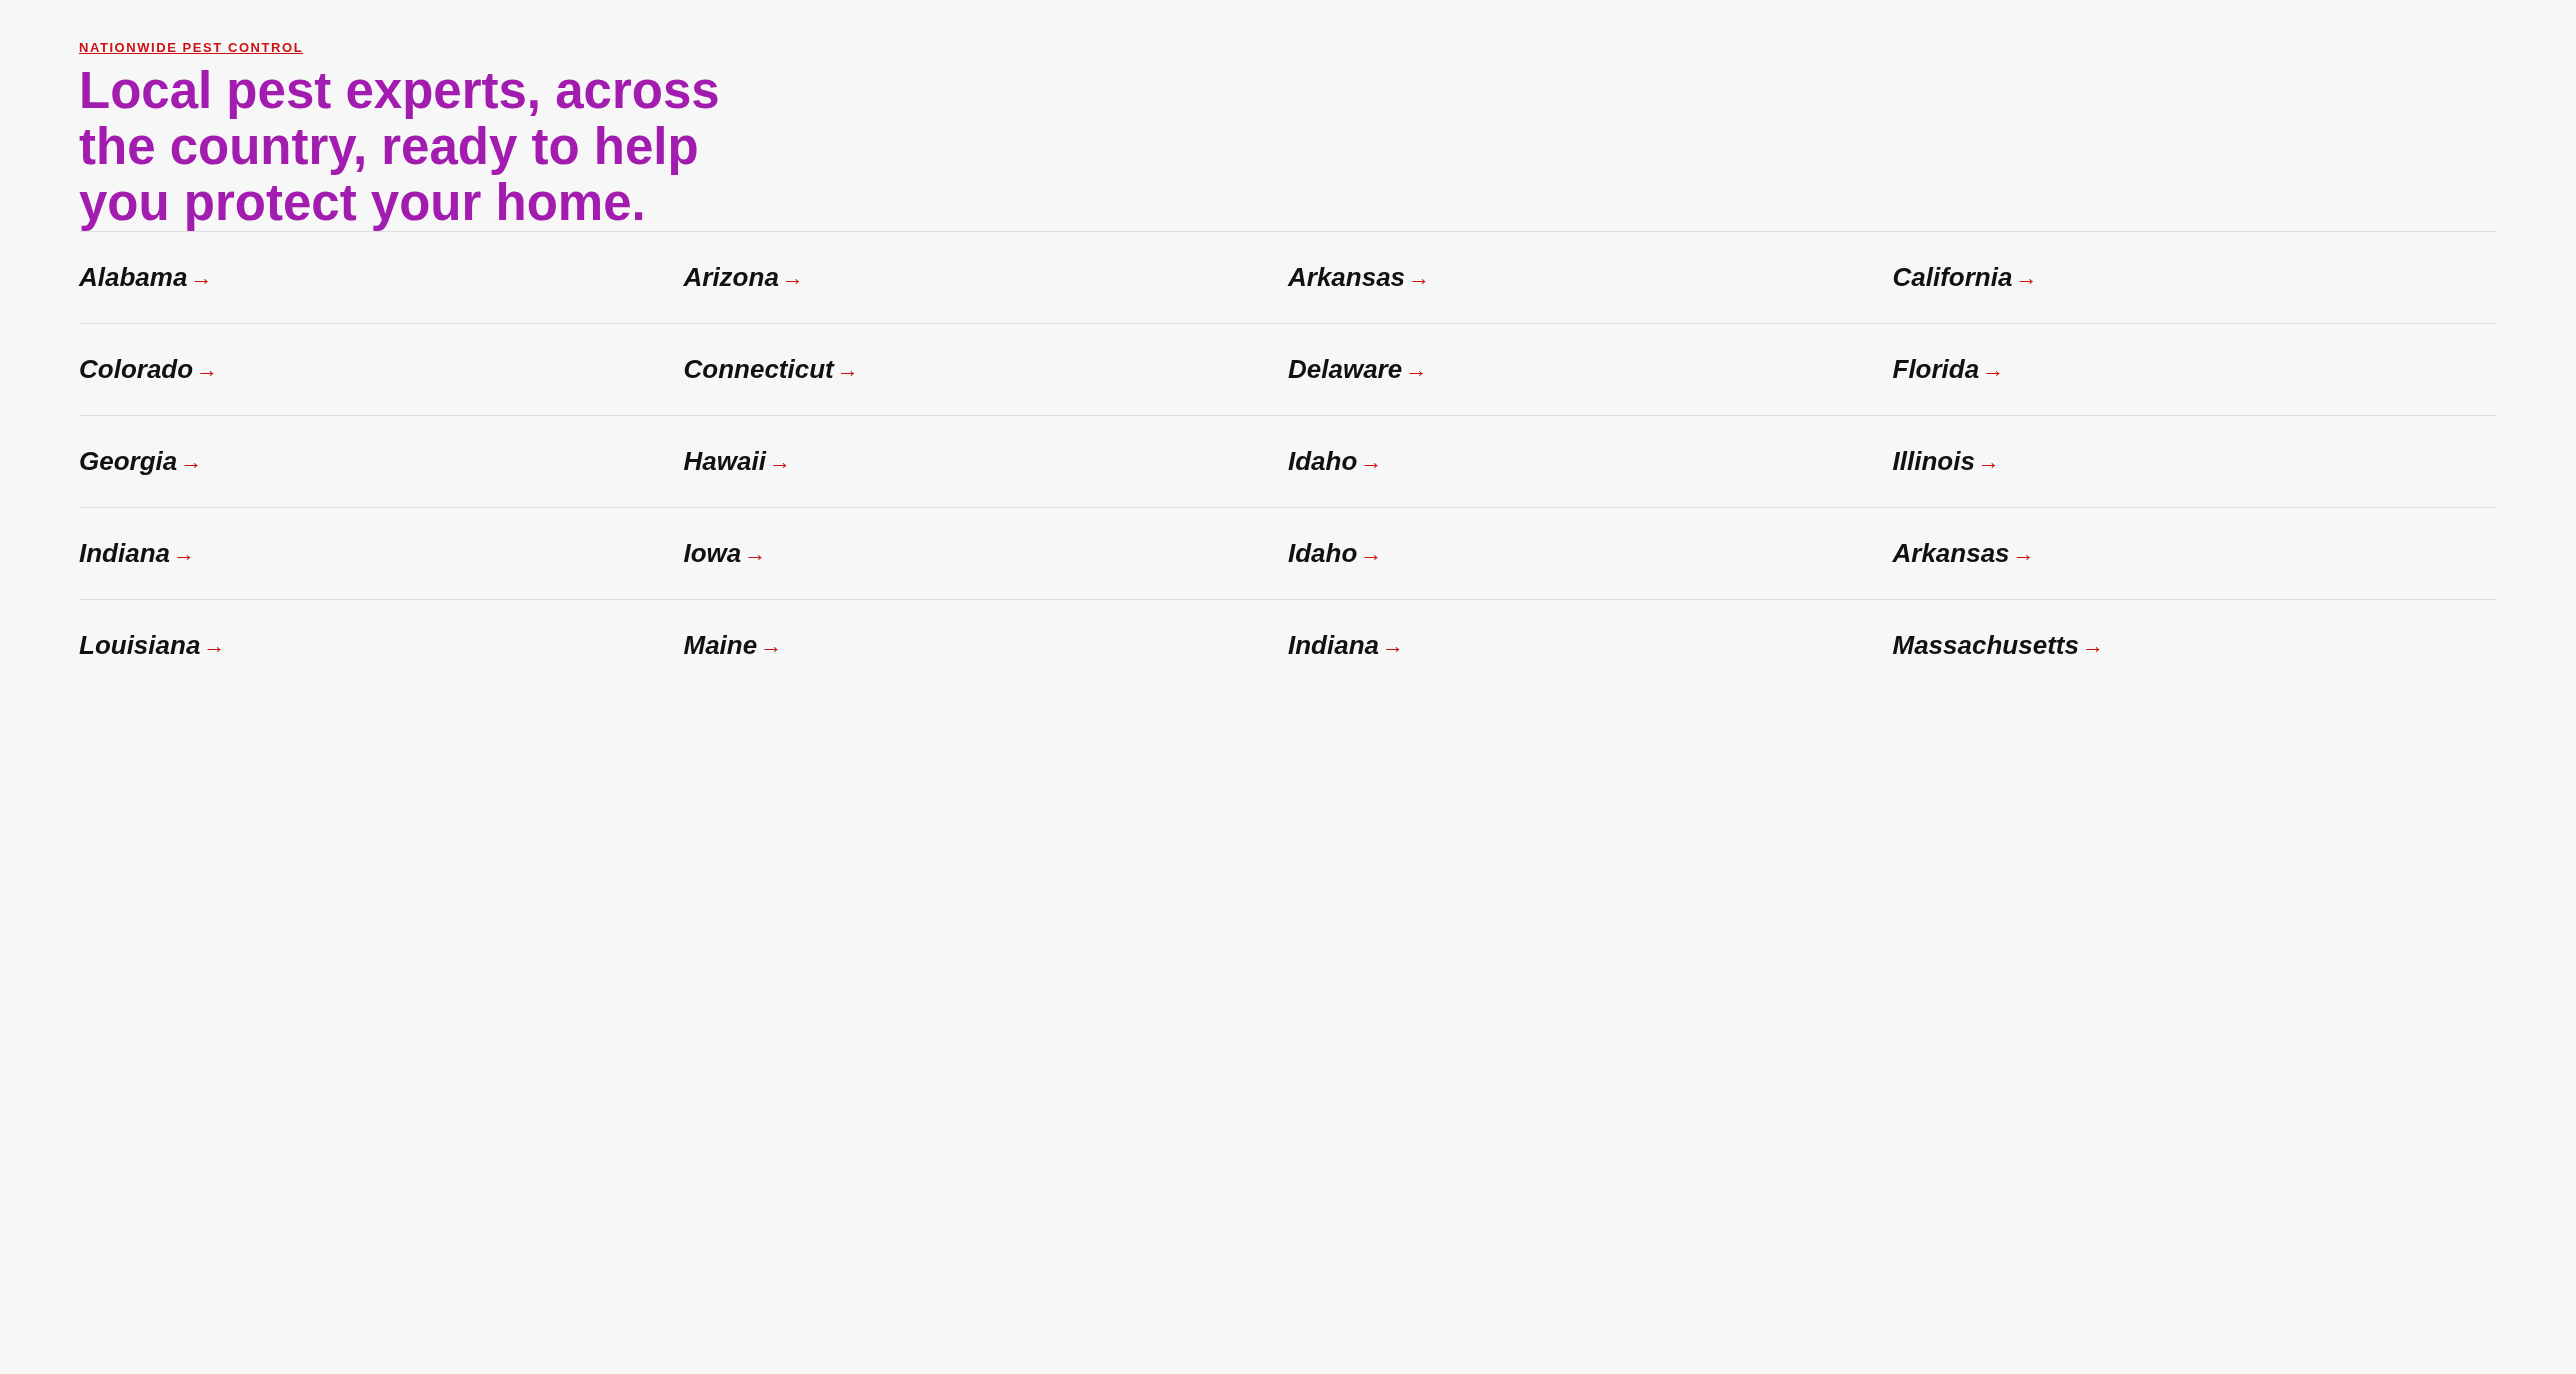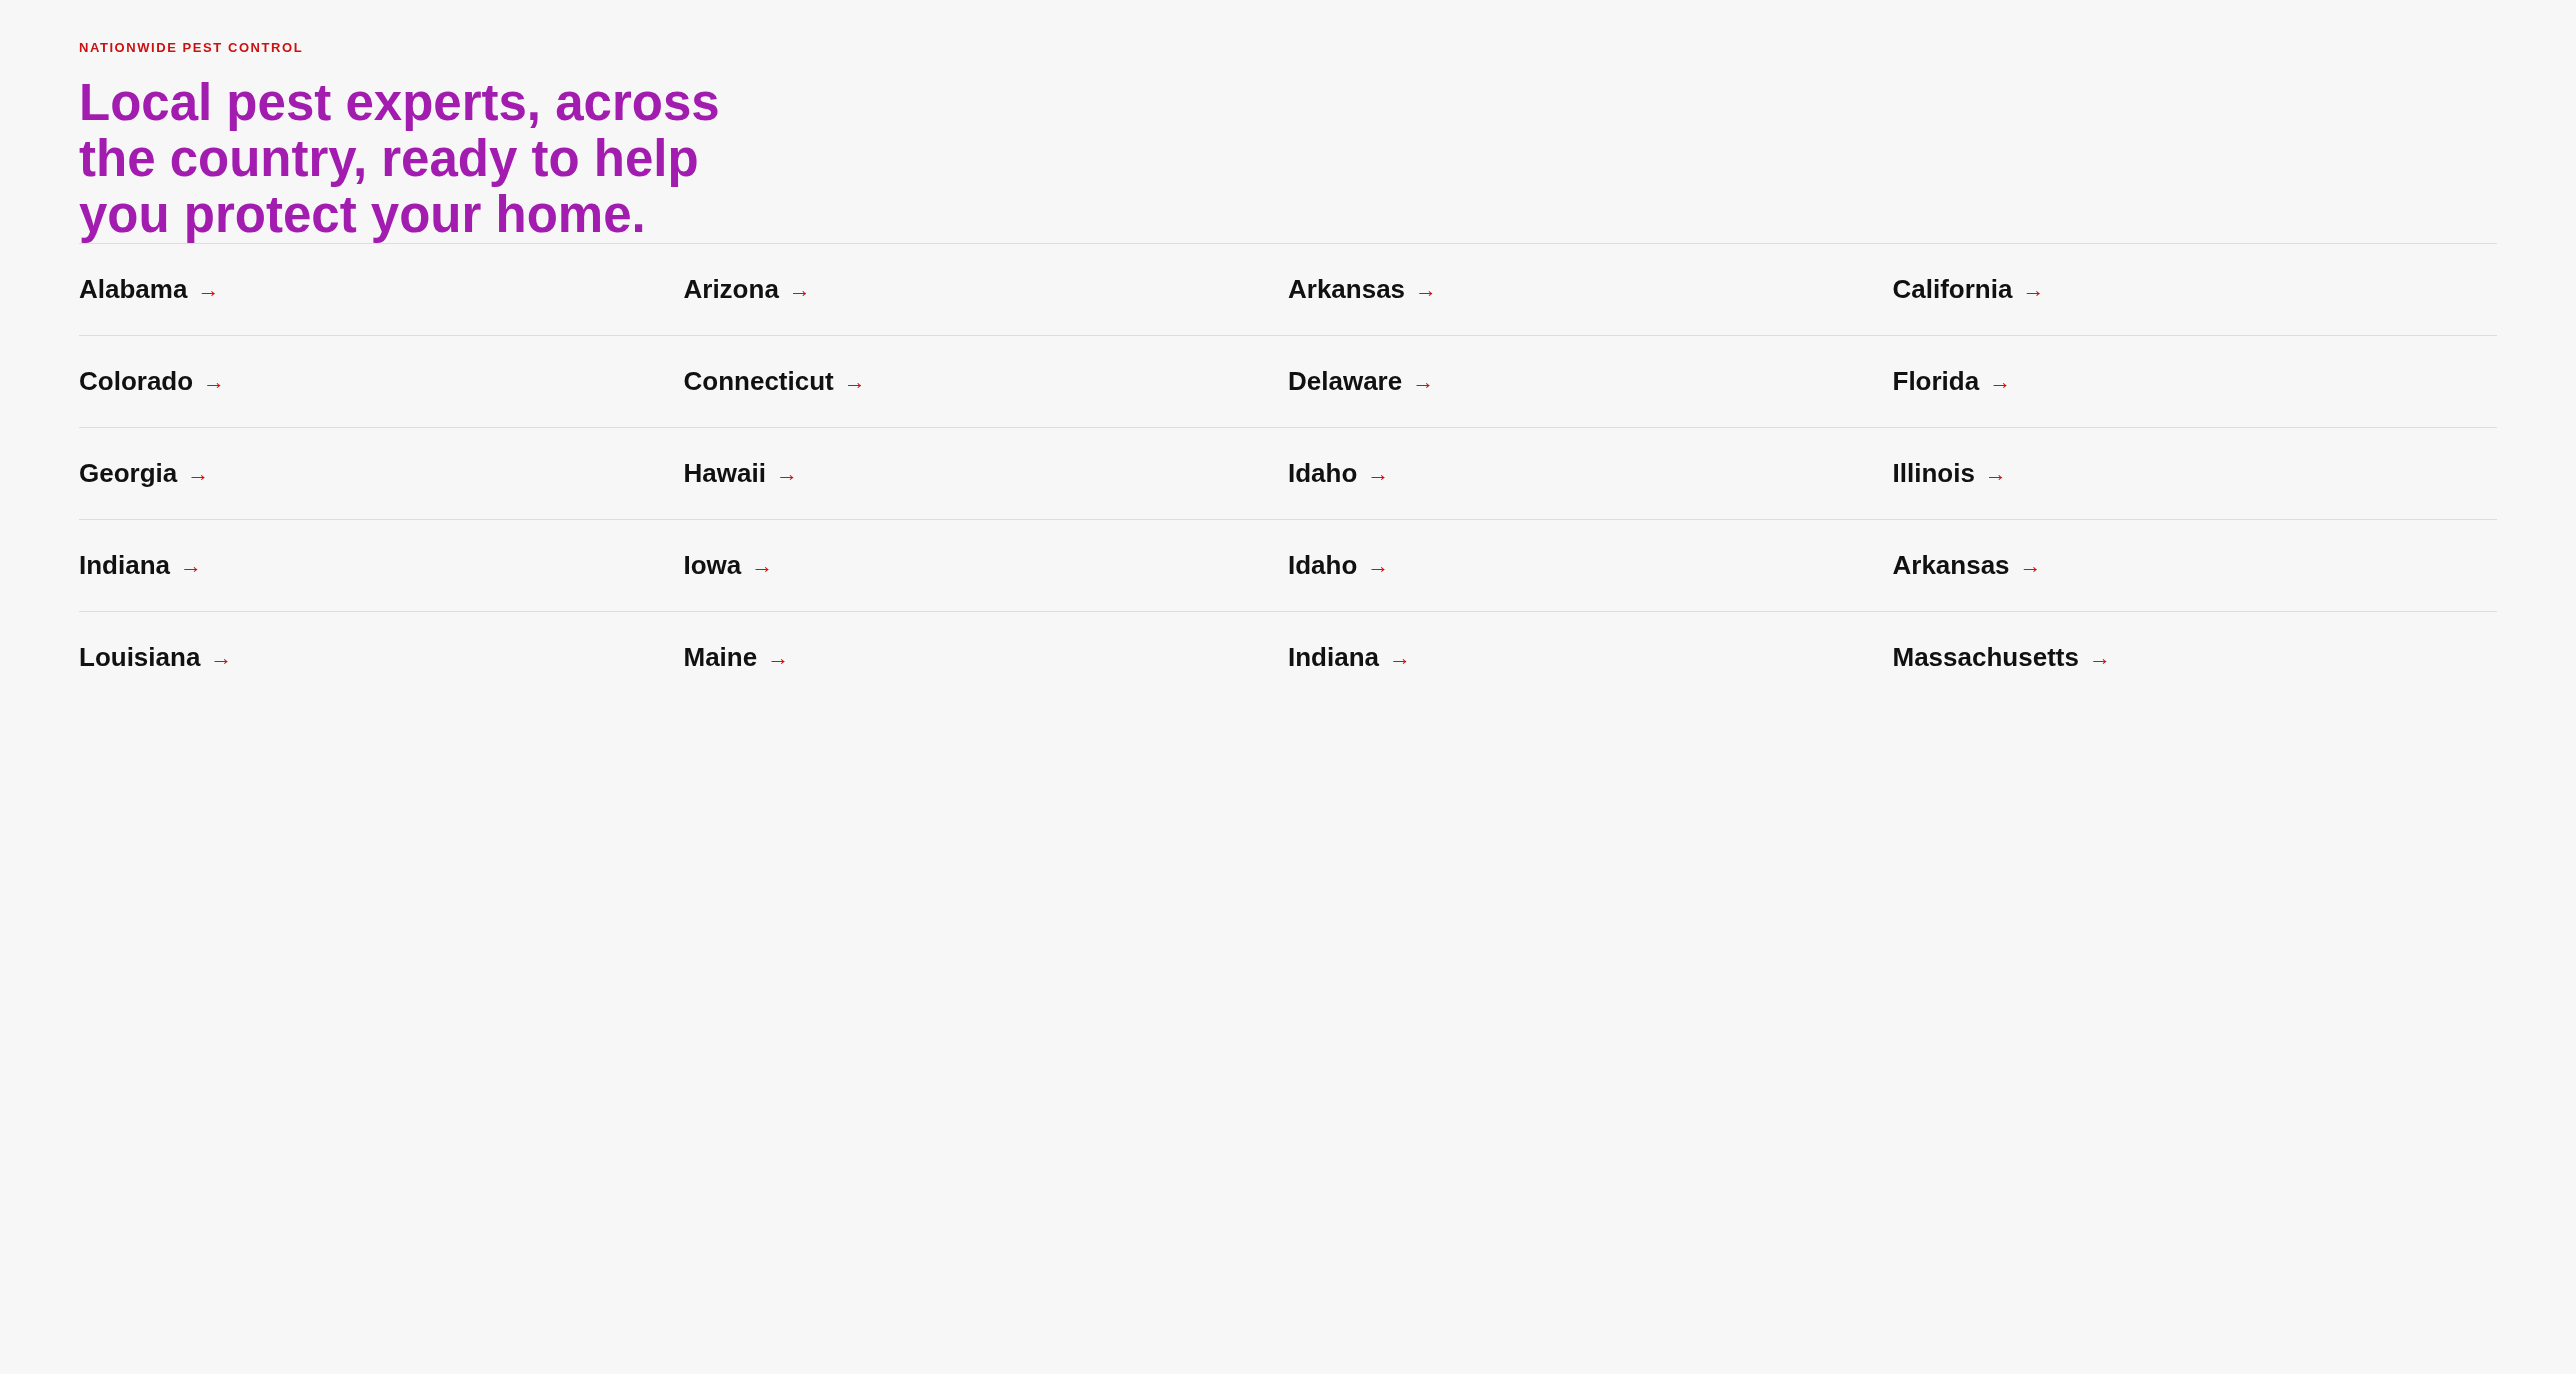--- a/index.html
+++ b/index.html
@@ -14,21 +14,22 @@
       padding: 40px 79px 59px 79px;
       min-height: 100vh;
     }
 
     .eyebrow {
       color: #cc1111;
       font-size: 13px;
       font-weight: 600;
       letter-spacing: 0.12em;
       text-transform: uppercase;
-      margin-bottom: 20px;
+      margin-bottom: 8px;
+      text-decoration: underline;
     }
 
     .headline {
       font-size: 51px;
       font-weight: 900;
       color: #a21caf;
       line-height: 1.1;
       max-width: 693px;
     }
 
@@ -36,23 +37,24 @@
       display: grid;
       grid-template-columns: repeat(4, 1fr);
       row-gap: 0;
     }
 
     .state-item {
       padding: 30px 0;
       border-top: 1px solid #ddd;
       display: flex;
       align-items: center;
-      gap: 10px;
+      gap: 3px;
       cursor: pointer;
       text-decoration: none;
+      font-style: italic;
     }
 
     .state-name {
       font-size: 26px;
       font-weight: 700;
       color: #111111;
     }
 
     .arrow-icon {
       color: #cc1111;

